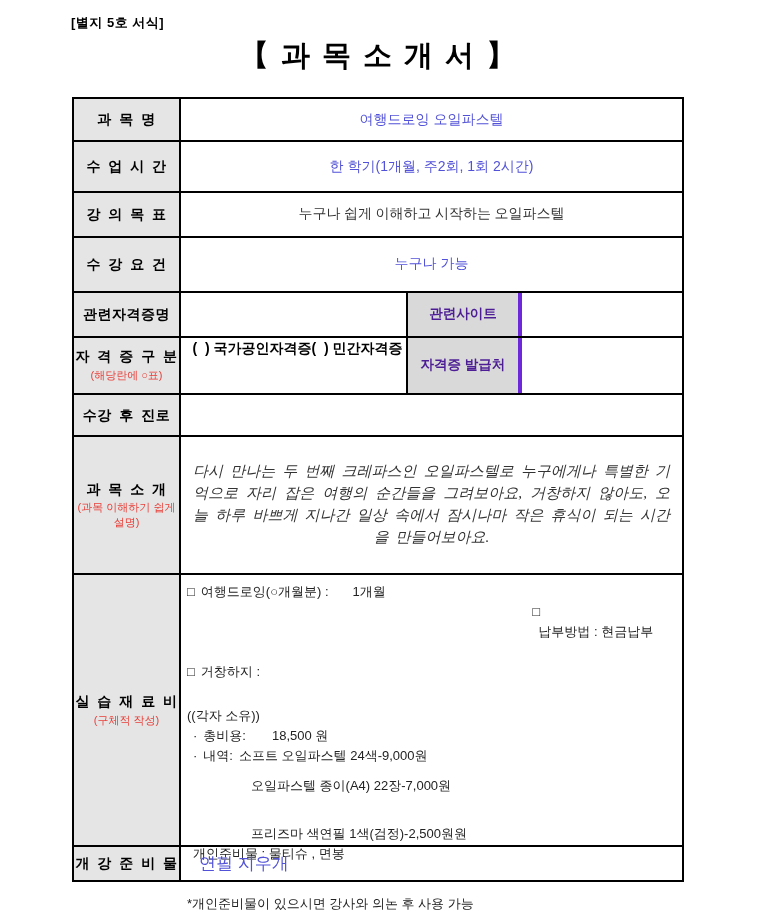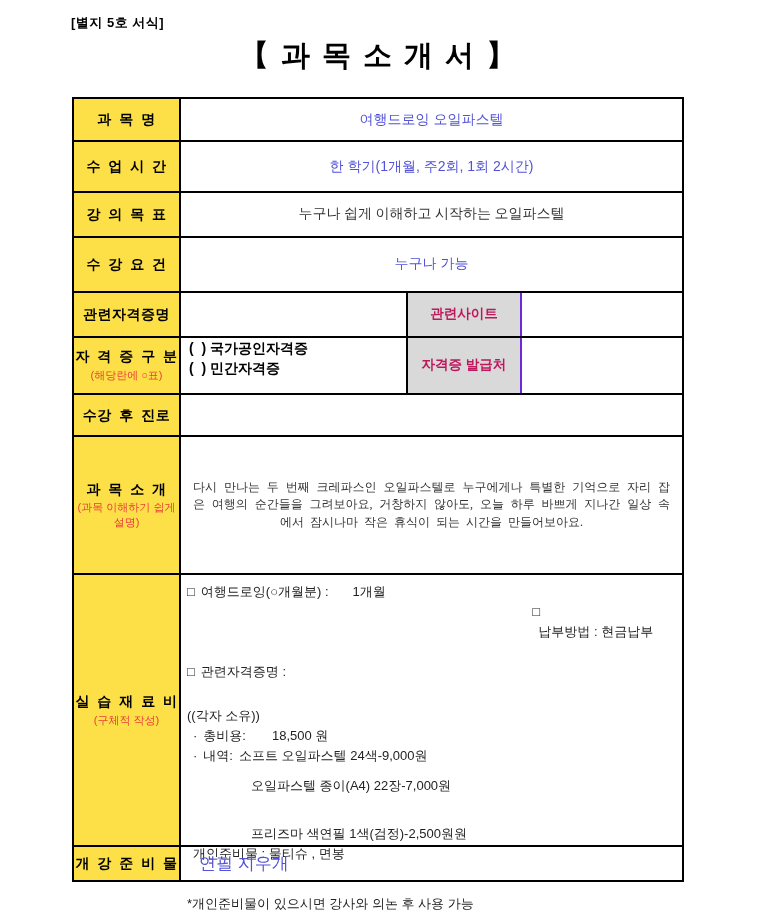--- a/index.html
+++ b/index.html
@@ -21,50 +21,50 @@
   .course-table {
     position:absolute; left:72px; top:97px; width:612px; height:785px;
     border:2px solid #000; display:flex; flex-direction:column; background:#fff;
   }
   .row { display:flex; width:100%; }
   .row + .row { border-top:2px solid #000; }
   .r1{height:44px}.r2{height:54px}.r3{height:47px}.r4{height:59px}
   .r5{height:47px}.r6{height:61px}.r7{height:44px}.r8{height:147px}
   .r9{height:272px}.r10{height:37px}
   .label-cell {
-    flex:0 0 107px; width:107px; background:#fde047; border-right:2px solid #000;
+    flex:0 0 107px; width:107px; background:#e5e5e5; border-right:2px solid #000;
     display:flex; flex-direction:column; align-items:center; justify-content:center;
     text-align:center; padding:2px 3px;
   }
   .label-main { font-weight:bold; font-size:14px; letter-spacing:0.5px; word-spacing:3px; color:#000; white-space:pre; line-height:1.2; }
   .label-note { color:#e8403a; font-size:11px; font-weight:normal; line-height:1.3; margin-top:3px; white-space:normal; }
   .value-cell {
     flex:1; display:flex; align-items:center; justify-content:center;
     font-size:14px; text-align:center; padding:2px 6px;
   }
   .blue { color:#5252d8; }
   .serif { font-family:"Liberation Serif","DejaVu Serif",serif; color:#333; }
   .value-first { flex:0 0 227px; width:227px; border-right:2px solid #000; }
   .sub-header {
-    flex:0 0 114px; width:114px; background:#d9d9d9; border-right:2px solid #6d28d9;
+    flex:0 0 114px; width:114px; background:#d9d9d9; border-right:4px solid #6d28d9;
     display:flex; align-items:center; justify-content:center;
-    font-weight:bold; font-size:13.5px; color:#be185d; text-align:center; white-space:pre;
+    font-weight:bold; font-size:13.5px; color:#4c1d95; text-align:center; white-space:pre;
   }
   .sub-value { flex:1; display:flex; align-items:center; font-size:13px; }
   .options-cell {
     flex:0 0 227px; width:227px; border-right:2px solid #000;
-    display:flex; flex-direction:column; 
+    display:flex; flex-direction:row; justify-content:center;
     padding-left:8px;
   }
   .option-line { font-weight:bold; font-size:14px; line-height:20px; white-space:pre; color:#000; }
   .intro-cell { flex:1; display:flex; align-items:center; padding:8px 12px; }
   .intro-text {
     font-family:"Liberation Serif","DejaVu Serif",serif;
-    font-size:12px; color:#333; line-height:1.45;
-    text-align:justify; text-align-last:center; word-spacing:3px; width:100%;
+    font-size:15px; color:#333; line-height:1.45;
+    text-align:justify; text-align-last:center; word-spacing:3px; width:100%;font-style:italic;
   }
   .materials-cell {
     flex:1; display:flex; flex-direction:column;
     font-size:13px; color:#222; padding:7px 8px 0 6px;
   }
   .m-line { line-height:20px; white-space:pre; display:flex; align-items:baseline; }
   .m-left { flex:0 0 302px; display:inline-flex; align-items:baseline; }
   .ml6 { margin-left:6px; }
   .ml24 { margin-left:24px; }
   .mt-gap28 { margin-top:24px; }
@@ -169,21 +169,21 @@
             <span class="ml24">1개월</span>
           </span>
           <span>
             <span>□</span>
             <span class="ml6">납부방법 : 현금납부</span>
           </span>
         </div>
 
         <div class="m-line">
           <span>□</span>
-          <span class="ml6">관련자격증명 :</span>
+          <span class="ml6">거창하지 :</span>
         </div>
 
         <div class="m-line mt-gap28">((각자 소유))</div>
 
         <div class="m-line indent6">
           <span>·</span>
           <span class="ml6">총비용:</span>
           <span class="m-costval">18,500 원</span>
         </div>
 

